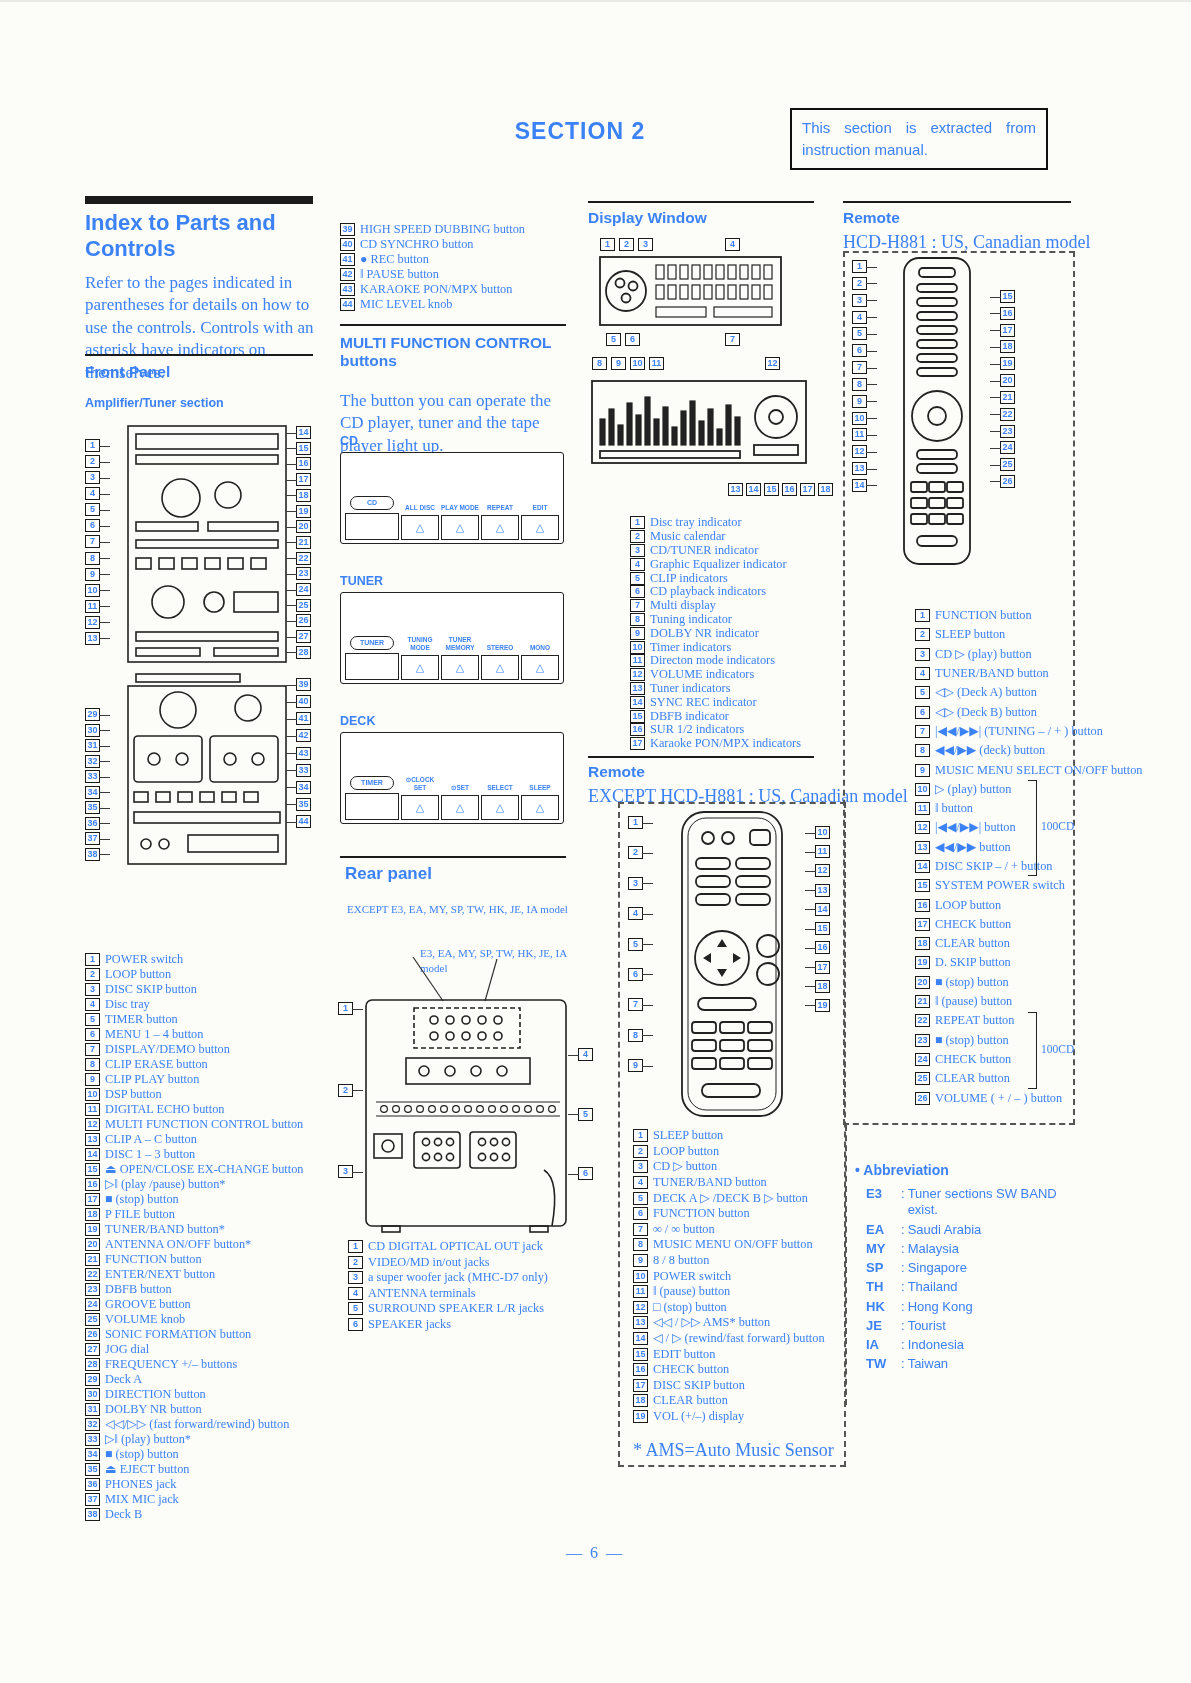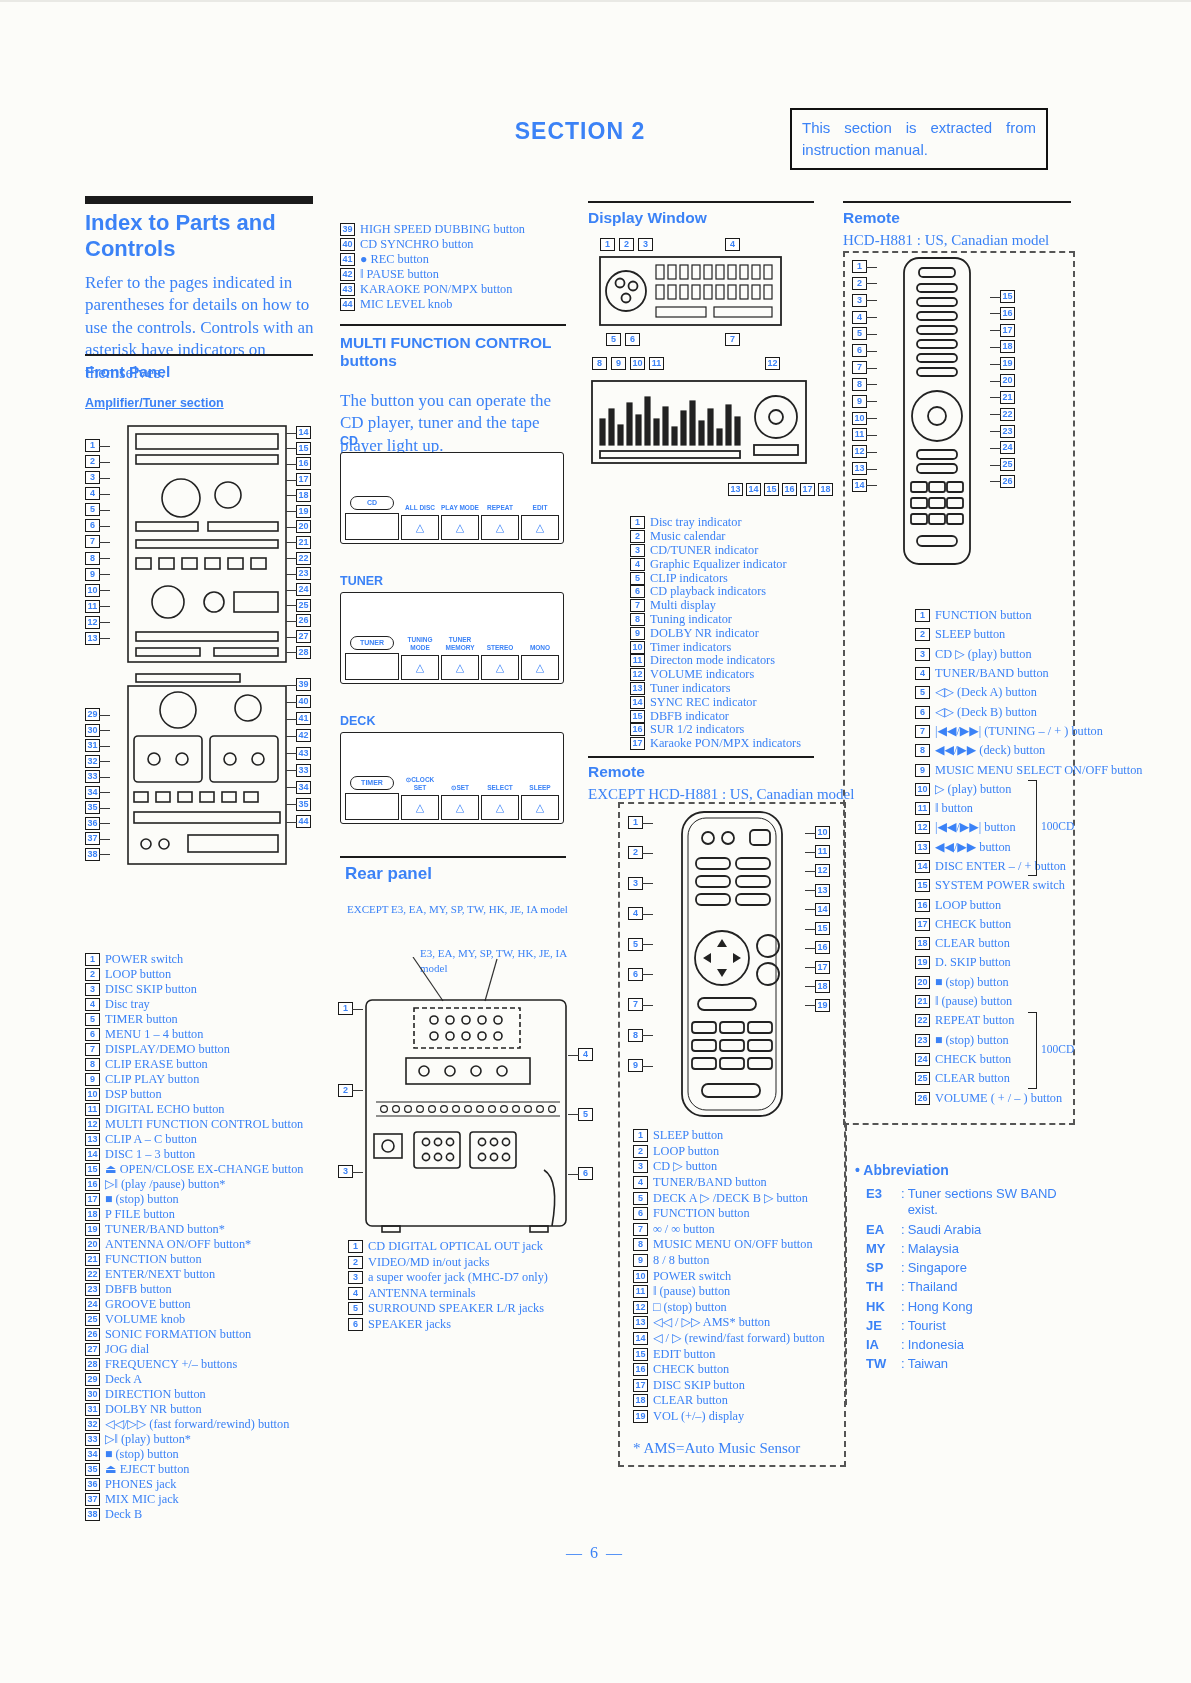--- a/index.html
+++ b/index.html
@@ -50,23 +50,23 @@
   .abbr-list{position:absolute;display:flex;flex-direction:column;gap:3px;
              font-family:"Liberation Sans",sans-serif;font-size:13px}
   .abbr-row{display:flex;gap:3px;line-height:1.25}
   .abbr-code{font-weight:bold;width:32px;flex:none}
   .abbr-colon{flex:none}
   .abbr-text{width:152px}
   .bracket{position:absolute;width:9px;border:1.4px solid #222;border-left:none;background:transparent}
   .bracket-lbl{position:absolute;font-size:11.5px}
   .footer{position:absolute;font-size:16px;letter-spacing:2px;text-align:center}
   svg{display:block}
-  .underline{text-decoration:underline}
+  .underline{}
   .note-serif{font-size:11px;line-height:1.4}
-  .ft{font-size:15px}
+  .ft{font-size:18px}
 </style>
 </head>
 <body>
 
 <div class="page">
 
   <div class="abs sec-title" style="left:430px;top:115px;width:300px">
     <div>SECTION 2</div>
   </div>
   <div class="abs note-box" style="left:790px;top:106px;width:258px;height:62px">
@@ -944,21 +944,21 @@
       <div class="pitem">
         <span class="numbox">12</span>
         <span class="ptext">|◀◀/▶▶| button</span>
       </div>
       <div class="pitem">
         <span class="numbox">13</span>
         <span class="ptext">◀◀/▶▶ button</span>
       </div>
       <div class="pitem">
         <span class="numbox">14</span>
-        <span class="ptext">DISC ENTER – / + button</span>
+        <span class="ptext">DISC SKIP – / + button</span>
       </div>
       <div class="pitem">
         <span class="numbox">15</span>
         <span class="ptext">SYSTEM POWER switch</span>
       </div>
       <div class="pitem">
         <span class="numbox">16</span>
         <span class="ptext">LOOP button</span>
       </div>
       <div class="pitem">

